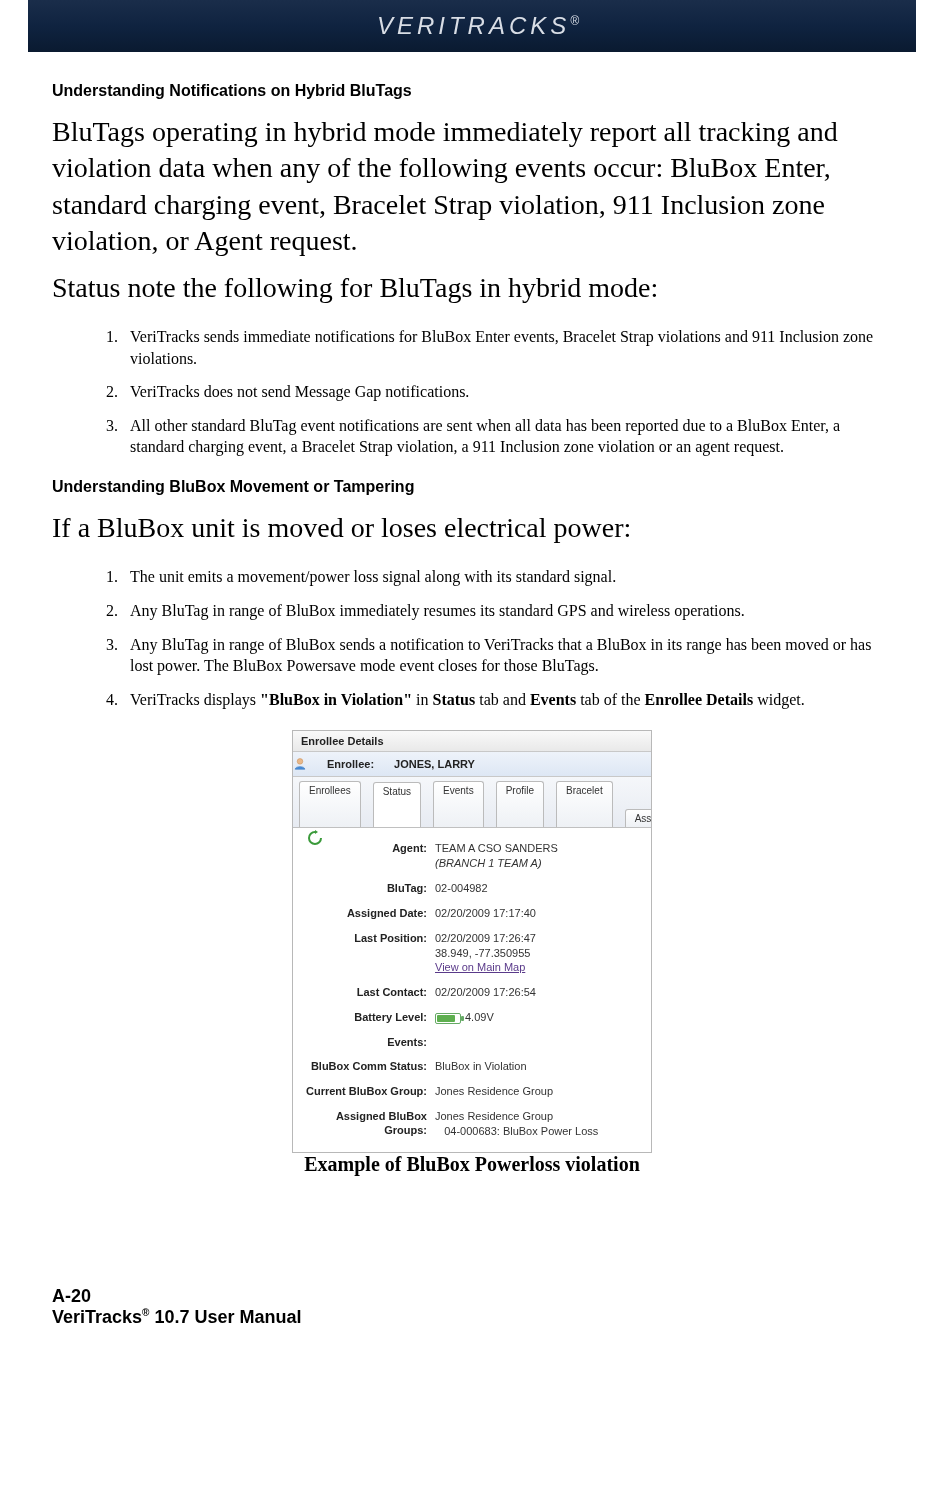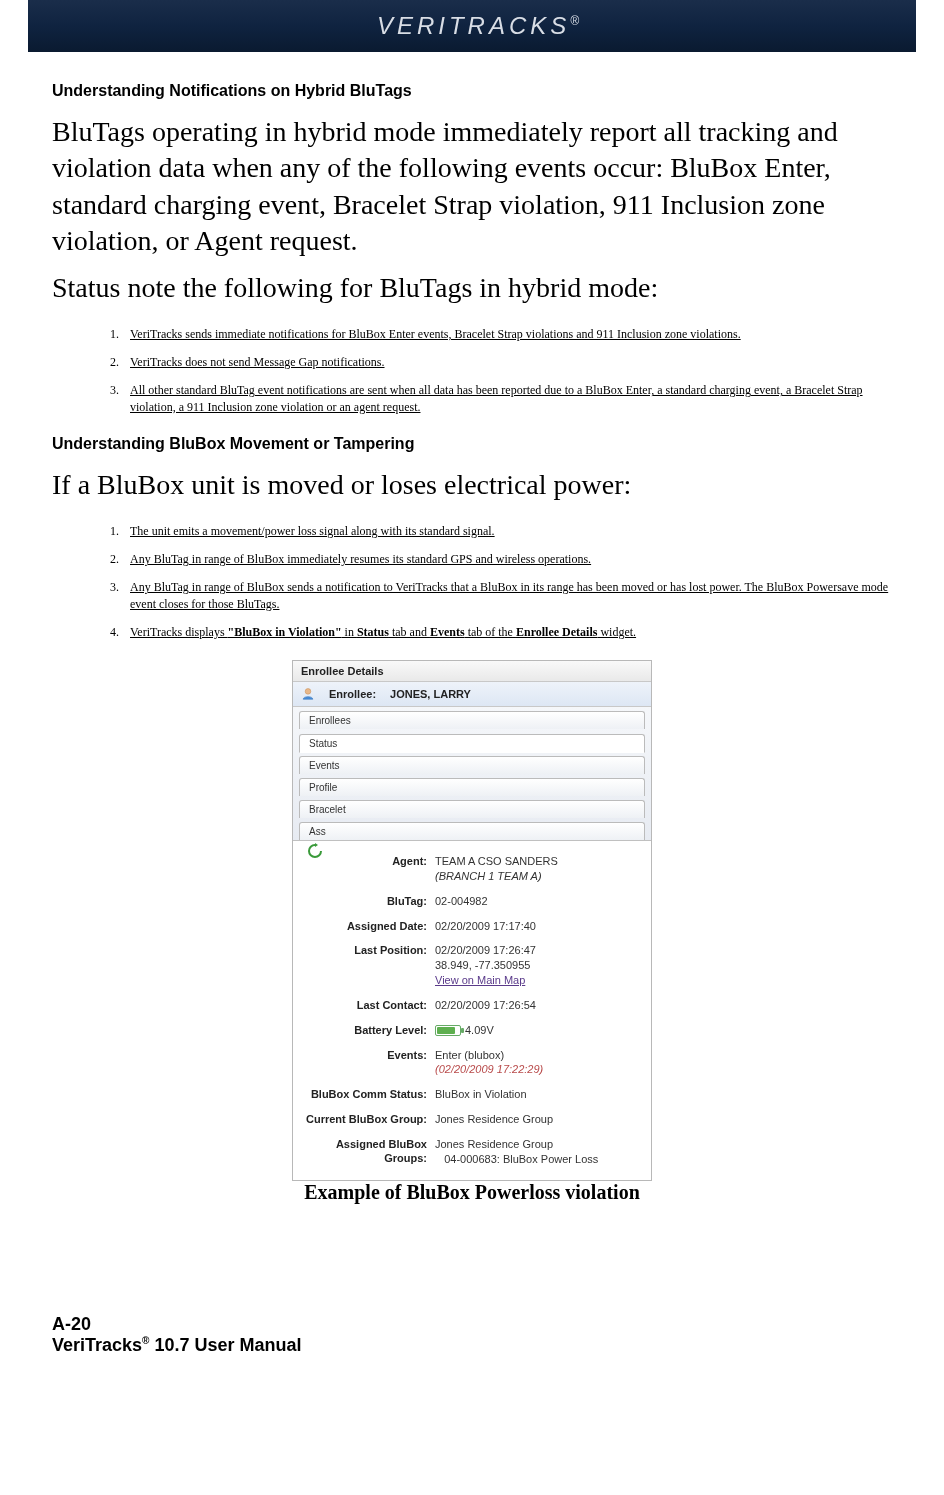--- a/index.html
+++ b/index.html
@@ -45,25 +45,24 @@
     font-weight: bold;
     font-size: 16px;
     margin: 18px 0 14px 0;
   }
   p.bodytext {
     font-size: 28px;
     line-height: 1.3;
     margin: 10px 0;
   }
   ol.numbered {
-    font-size: 12px;
+    font-size: 16px;
     line-height: 1.35;
     padding-left: 70px;
     margin: 20px 0;
-    text-decoration: underline;
   }
   ol.numbered li {
     margin: 6px 0 12px 0;
     padding-left: 8px;
   }
   .bold { font-weight: bold; }
   .figure-wrap {
     display: flex;
     flex-direction: column;
     align-items: center;
@@ -81,59 +80,59 @@
   .widget-title {
     background: linear-gradient(to bottom, #f9f9f9, #e9e9e9);
     border-bottom: 1px solid #c8c8c8;
     padding: 4px 8px;
     font-weight: bold;
     font-size: 11px;
   }
   .enrollee-row {
     background: linear-gradient(to bottom, #eef3fa, #dde7f4);
     border-bottom: 1px solid #c8c8c8;
-    padding: 5px 8px;
+    padding: 5px 0;
     font-weight: bold;
     display: flex;
     align-items: center;
-    gap: 14px;
+    gap: 20px;
   }
   .person-icon {
     width: 14px;
     height: 14px;
     display: inline-block;
   }
   .tabs-row {
     display: flex;
     background: linear-gradient(to bottom, #f5f7fa, #e7ebf2);
     border-bottom: 1px solid #c0c0c0;
     padding: 4px 6px 0 6px;
-    gap: 4px;
+    gap: 12px;
     overflow: hidden;
-    flex-direction: column;
   }
   .tab {
     border: 1px solid #bbb;
     border-bottom: none;
     border-radius: 3px 3px 0 0;
     background: linear-gradient(to bottom, #fff, #eef1f5);
     padding: 3px 9px;
     font-size: 10px;
     color: #333;
     white-space: nowrap;
   }
   .tab.active {
     background: #fff;
     position: relative;
     top: 1px;
     border-bottom: 1px solid #fff;
     font-weight: normal;
   }
   .tab.cut {
     padding-right: 16px;
+    margin-top: 28px;
   }
   .fields {
     padding: 8px 0 8px 0;
   }
   .field-row {
     display: flex;
     padding: 5px 10px 5px 0;
   }
   .field-row + .field-row {
   }
@@ -314,24 +313,20 @@
 
             <div class="field-row">
               <div class="field-label">Battery Level:</div>
               <div class="field-value">
                 <span class="battery-icon"><span class="battery-fill"></span></span><span>4.09V</span>
               </div>
             </div>
 
             <div class="field-row">
               <div class="field-label">Events:</div>
-              <div class="field-value">
-                <span>Enter (blubox)</span><br>
-                <span class="redish">(02/20/2009 17:22:29)</span>
-              </div>
             </div>
 
             <div class="field-row">
               <div class="field-label">BluBox Comm Status:</div>
               <div class="field-value">BluBox in Violation</div>
             </div>
 
             <div class="field-row">
               <div class="field-label">Current BluBox Group:</div>
               <div class="field-value">Jones Residence Group</div>

